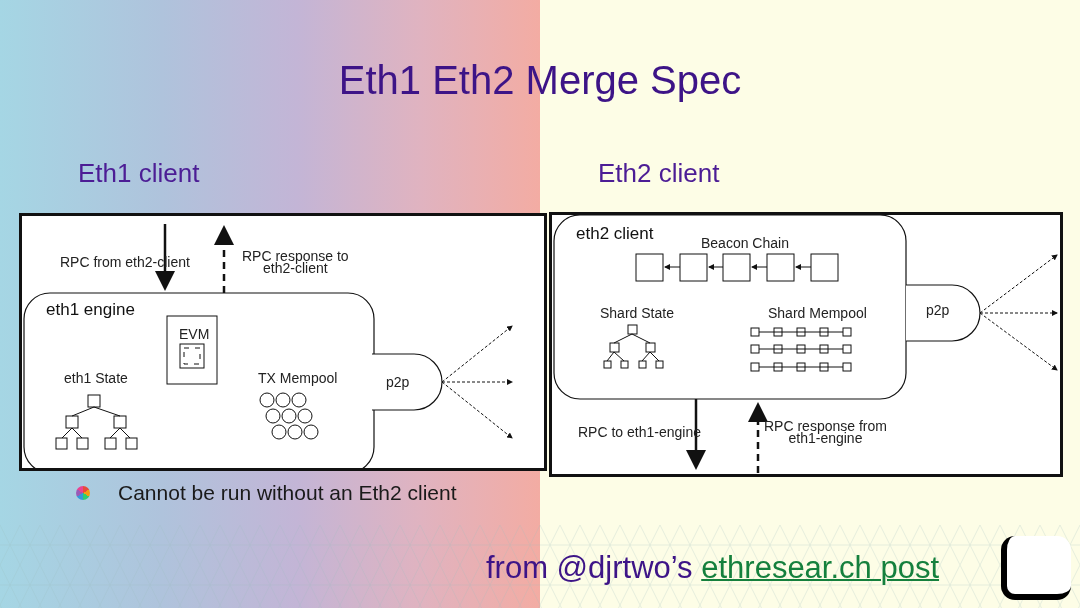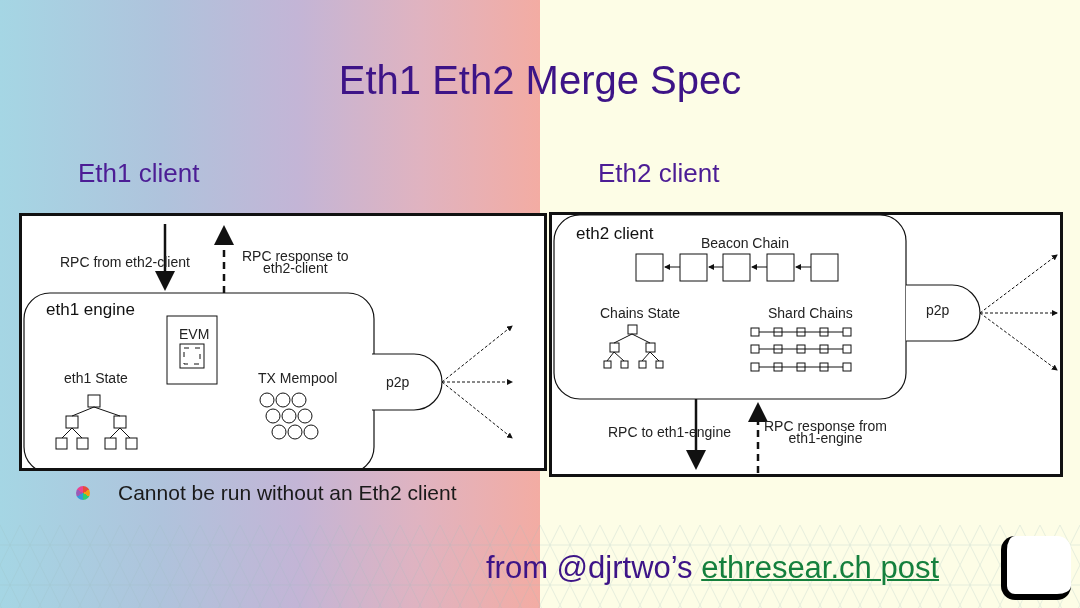--- a/index.html
+++ b/index.html
@@ -198,24 +198,24 @@
     <path d="M354 70 L400 70 A28 28 0 0 1 400 126 L354 126" fill="#fff" stroke="#111" stroke-width="1.2"></path>
     <line x1="428" y1="98" x2="505" y2="40" stroke="#111" stroke-dasharray="3,2" marker-end="url(#bhs)"></line>
     <line x1="428" y1="98" x2="505" y2="98" stroke="#111" stroke-dasharray="3,2" marker-end="url(#bhs)"></line>
     <line x1="428" y1="98" x2="505" y2="155" stroke="#111" stroke-dasharray="3,2" marker-end="url(#bhs)"></line>
 
     <line x1="144" y1="184" x2="144" y2="250" stroke="#111" stroke-width="2.5" marker-end="url(#bh)"></line>
     <line x1="206" y1="258" x2="206" y2="192" stroke="#111" stroke-width="2.5" stroke-dasharray="7,5" marker-end="url(#bh)"></line>
   </svg>
   <div class="box-label" style="left:24px; top:9px;">eth2 client</div>
   <div class="diagram-text" style="left:149px; top:22px;">Beacon Chain</div>
-  <div class="diagram-text" style="left:48px; top:92px;">Chains State</div>
-  <div class="diagram-text" style="left:216px; top:92px;">Shard Chains</div>
+  <div class="diagram-text" style="left:48px; top:92px;">Shard State</div>
+  <div class="diagram-text" style="left:216px; top:92px;">Shard Mempool</div>
   <div class="diagram-text" style="left:374px; top:89px;">p2p</div>
-  <div class="diagram-text" style="left:56px; top:211px;">RPC to eth1-engine</div>
+  <div class="diagram-text" style="left:26px; top:211px;">RPC to eth1-engine</div>
   <div class="diagram-text" style="left:212px; top:205px;">
     <div>RPC response from</div>
     <div>eth1-engine</div>
   </div>
 </div>
 
 <div class="bullet"></div>
 <div class="bullet-text">Cannot be run without an Eth2 client</div>
 
 <div class="footer">

